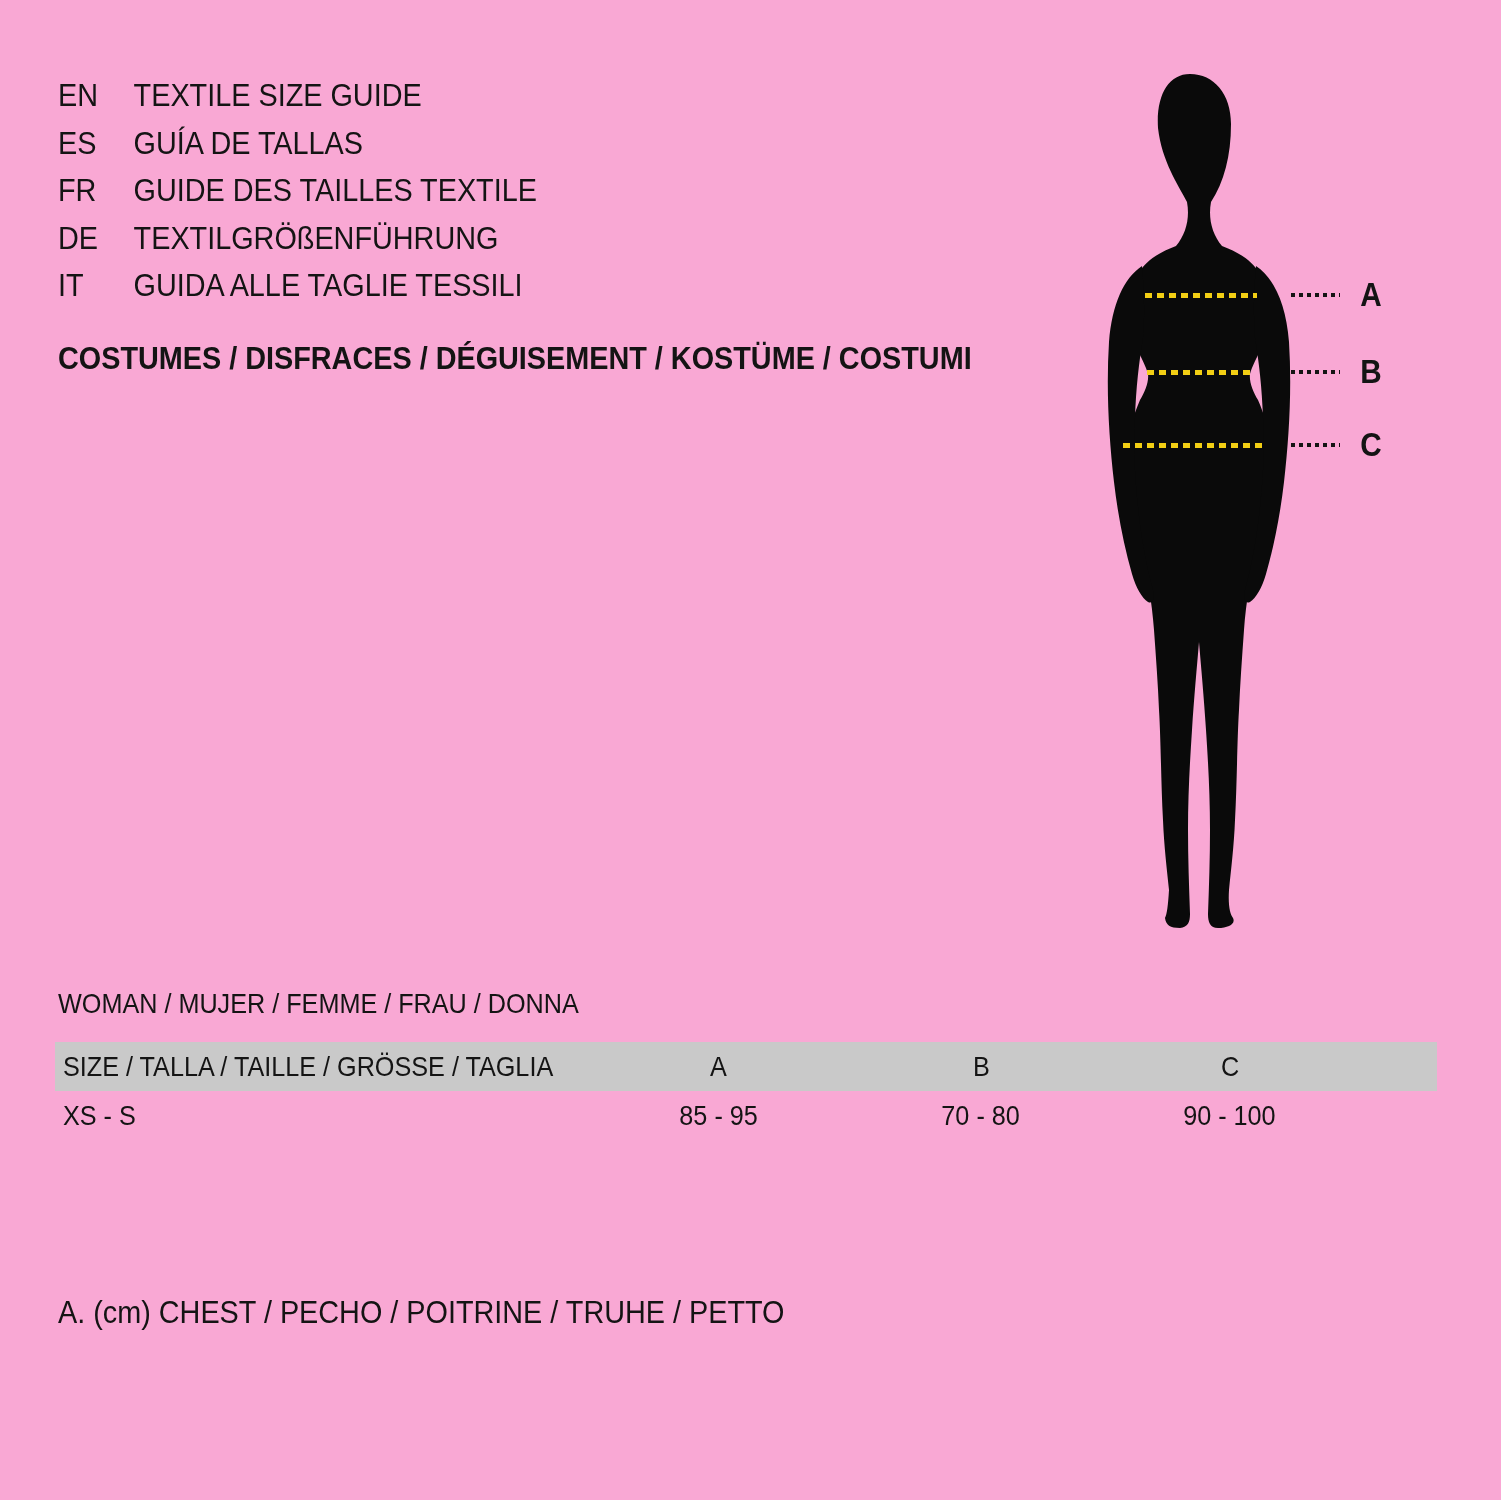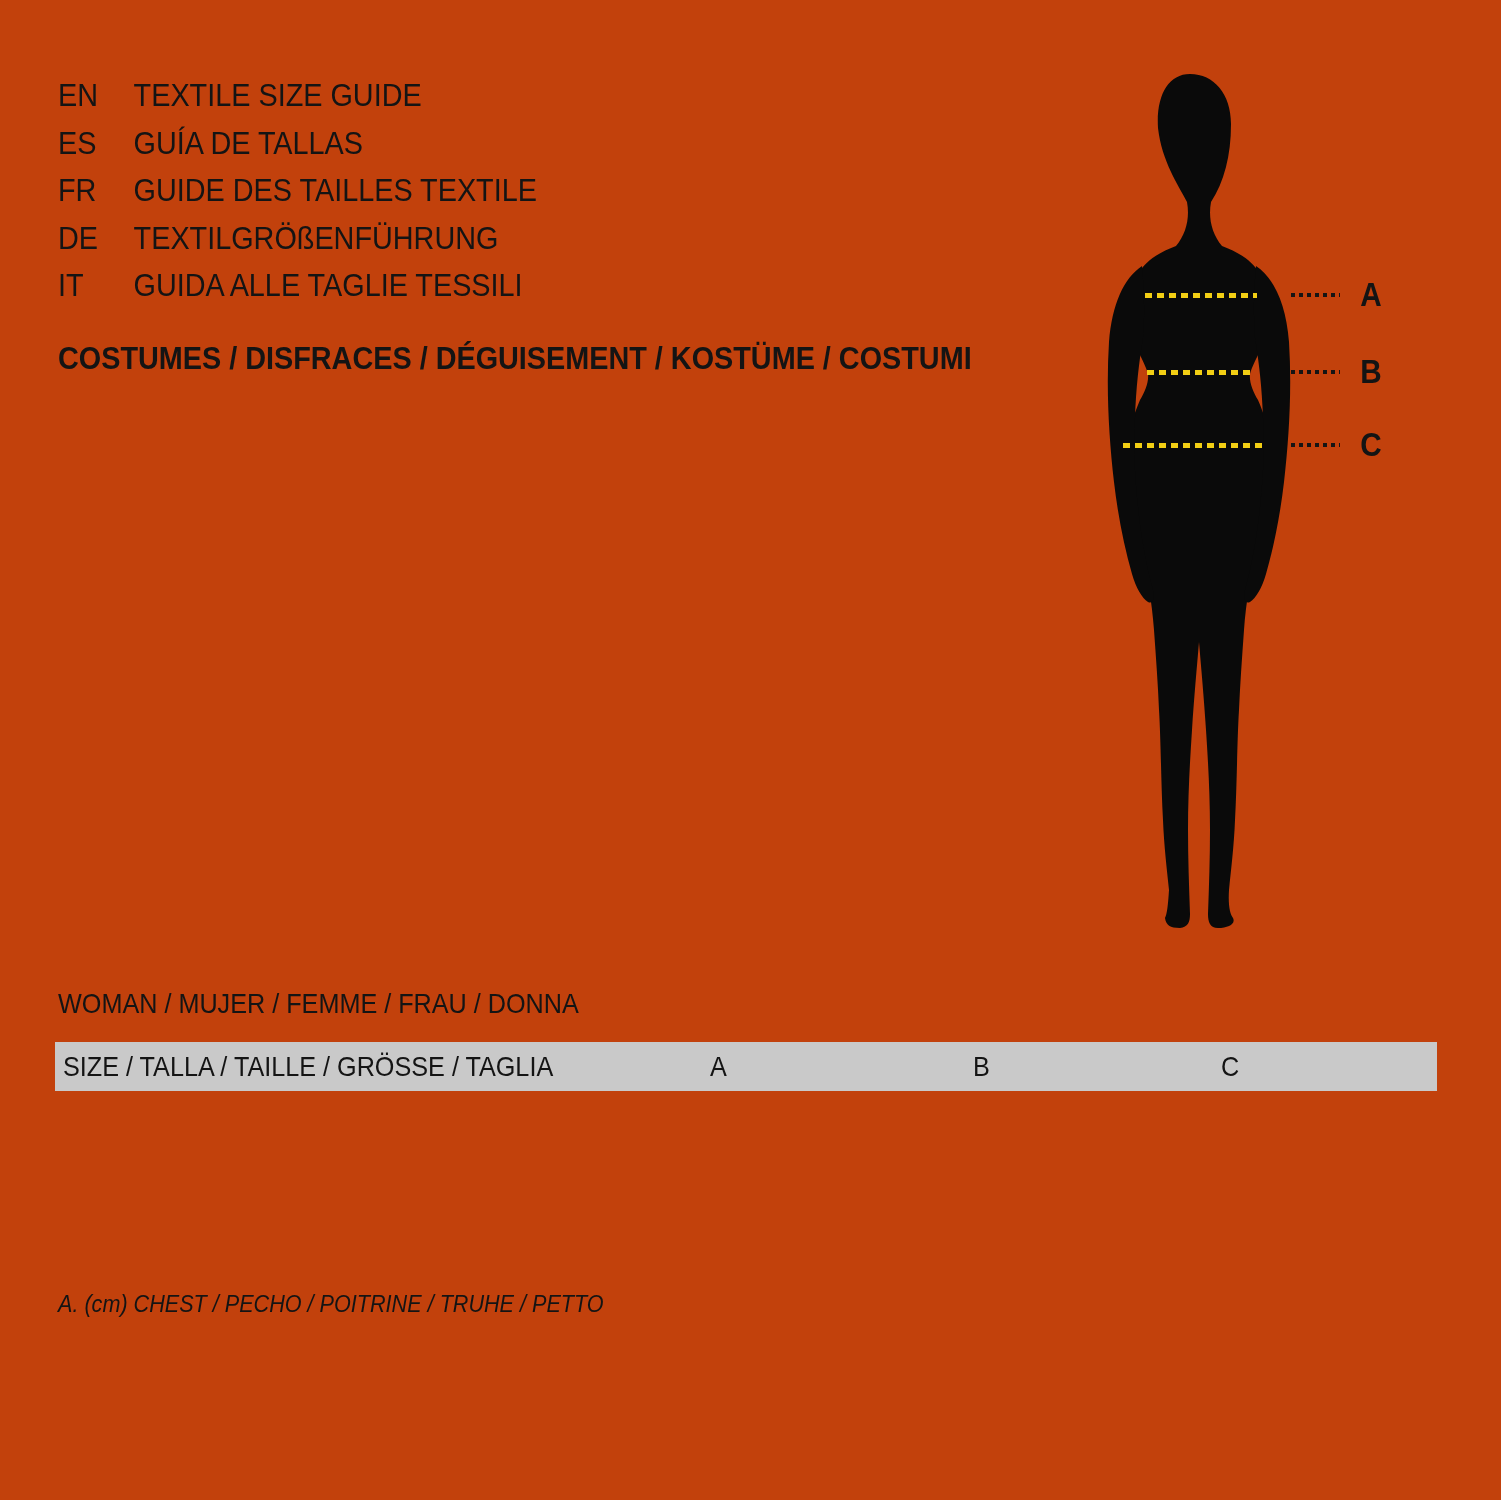--- a/index.html
+++ b/index.html
@@ -1,17 +1,17 @@
 <!DOCTYPE html>
 <html><head>
 <meta charset="utf-8">
 <style>
   html,body{margin:0;padding:0;background:#ffffff;}
   .page{
-    position:relative;width:1501px;height:1500px;background:#c2410c;
+    position:relative;width:1501px;height:1500px;background:#f9a8d4;
     font-family:"Liberation Sans",sans-serif;color:#141414;overflow:hidden;
   }
   
   .cond{display:inline-block;transform:scaleX(.9);transform-origin:0 50%;white-space:nowrap;}
   .condc{display:inline-block;transform:scaleX(.9);transform-origin:50% 50%;white-space:nowrap;}
 
   
   .langs{position:absolute;left:58px;top:72px;}
   .lang-row{display:flex;align-items:center;height:47.5px;font-size:32px;transform:scaleX(.9);transform-origin:0 50%;white-space:nowrap;}
   .lang-code{width:84px;flex:0 0 84px;}
@@ -44,21 +44,21 @@
   
   .size-table{position:absolute;left:55px;top:1042px;width:1382px;border-collapse:collapse;font-size:28px;table-layout:fixed;}
   .size-table td{height:49px;padding:0;vertical-align:middle;}
   .size-table td.size{text-align:left;padding-left:8px;}
   .size-table td.val{text-align:center;}
   tr.thead{background:#c9c9c9;}
   tr.alt{background:#f0f0f0;}
 
   
   .legend{position:absolute;left:58px;top:1290px;}
-  .legend-line{height:45.5px;display:flex;font-size:24px;font-style:italic;}
+  .legend-line{height:45.5px;display:flex;align-items:center;font-size:32px;}
 </style>
 </head>
 <body>
 
 <div class="page">
 
   <div class="langs">
     <div class="lang-row">
       <span class="lang-code">EN</span>
       <span class="lang-label">TEXTILE SIZE GUIDE</span>
@@ -175,20 +175,27 @@
         <col style="width:6%">
     </colgroup>
     <tbody>
       <tr class="thead">
         <td class="size"><span class="cond">SIZE / TALLA / TAILLE / GRÖSSE / TAGLIA</span></td>
         <td class="val"><span class="condc">A</span></td>
         <td class="val"><span class="condc">B</span></td>
         <td class="val"><span class="condc">C</span></td>
         <td></td>
       </tr>
+      <tr>
+        <td class="size"><span class="cond">XS - S</span></td>
+        <td class="val"><span class="condc">85 - 95</span></td>
+        <td class="val"><span class="condc">70 - 80</span></td>
+        <td class="val"><span class="condc">90 - 100</span></td>
+        <td></td>
+      </tr>
     </tbody>
   </table>
 
   <div class="legend">
     <div class="legend-line">
       <span class="cond">A. (cm) CHEST / PECHO / POITRINE / TRUHE / PETTO</span>
     </div>
   </div>
 
 </div>

